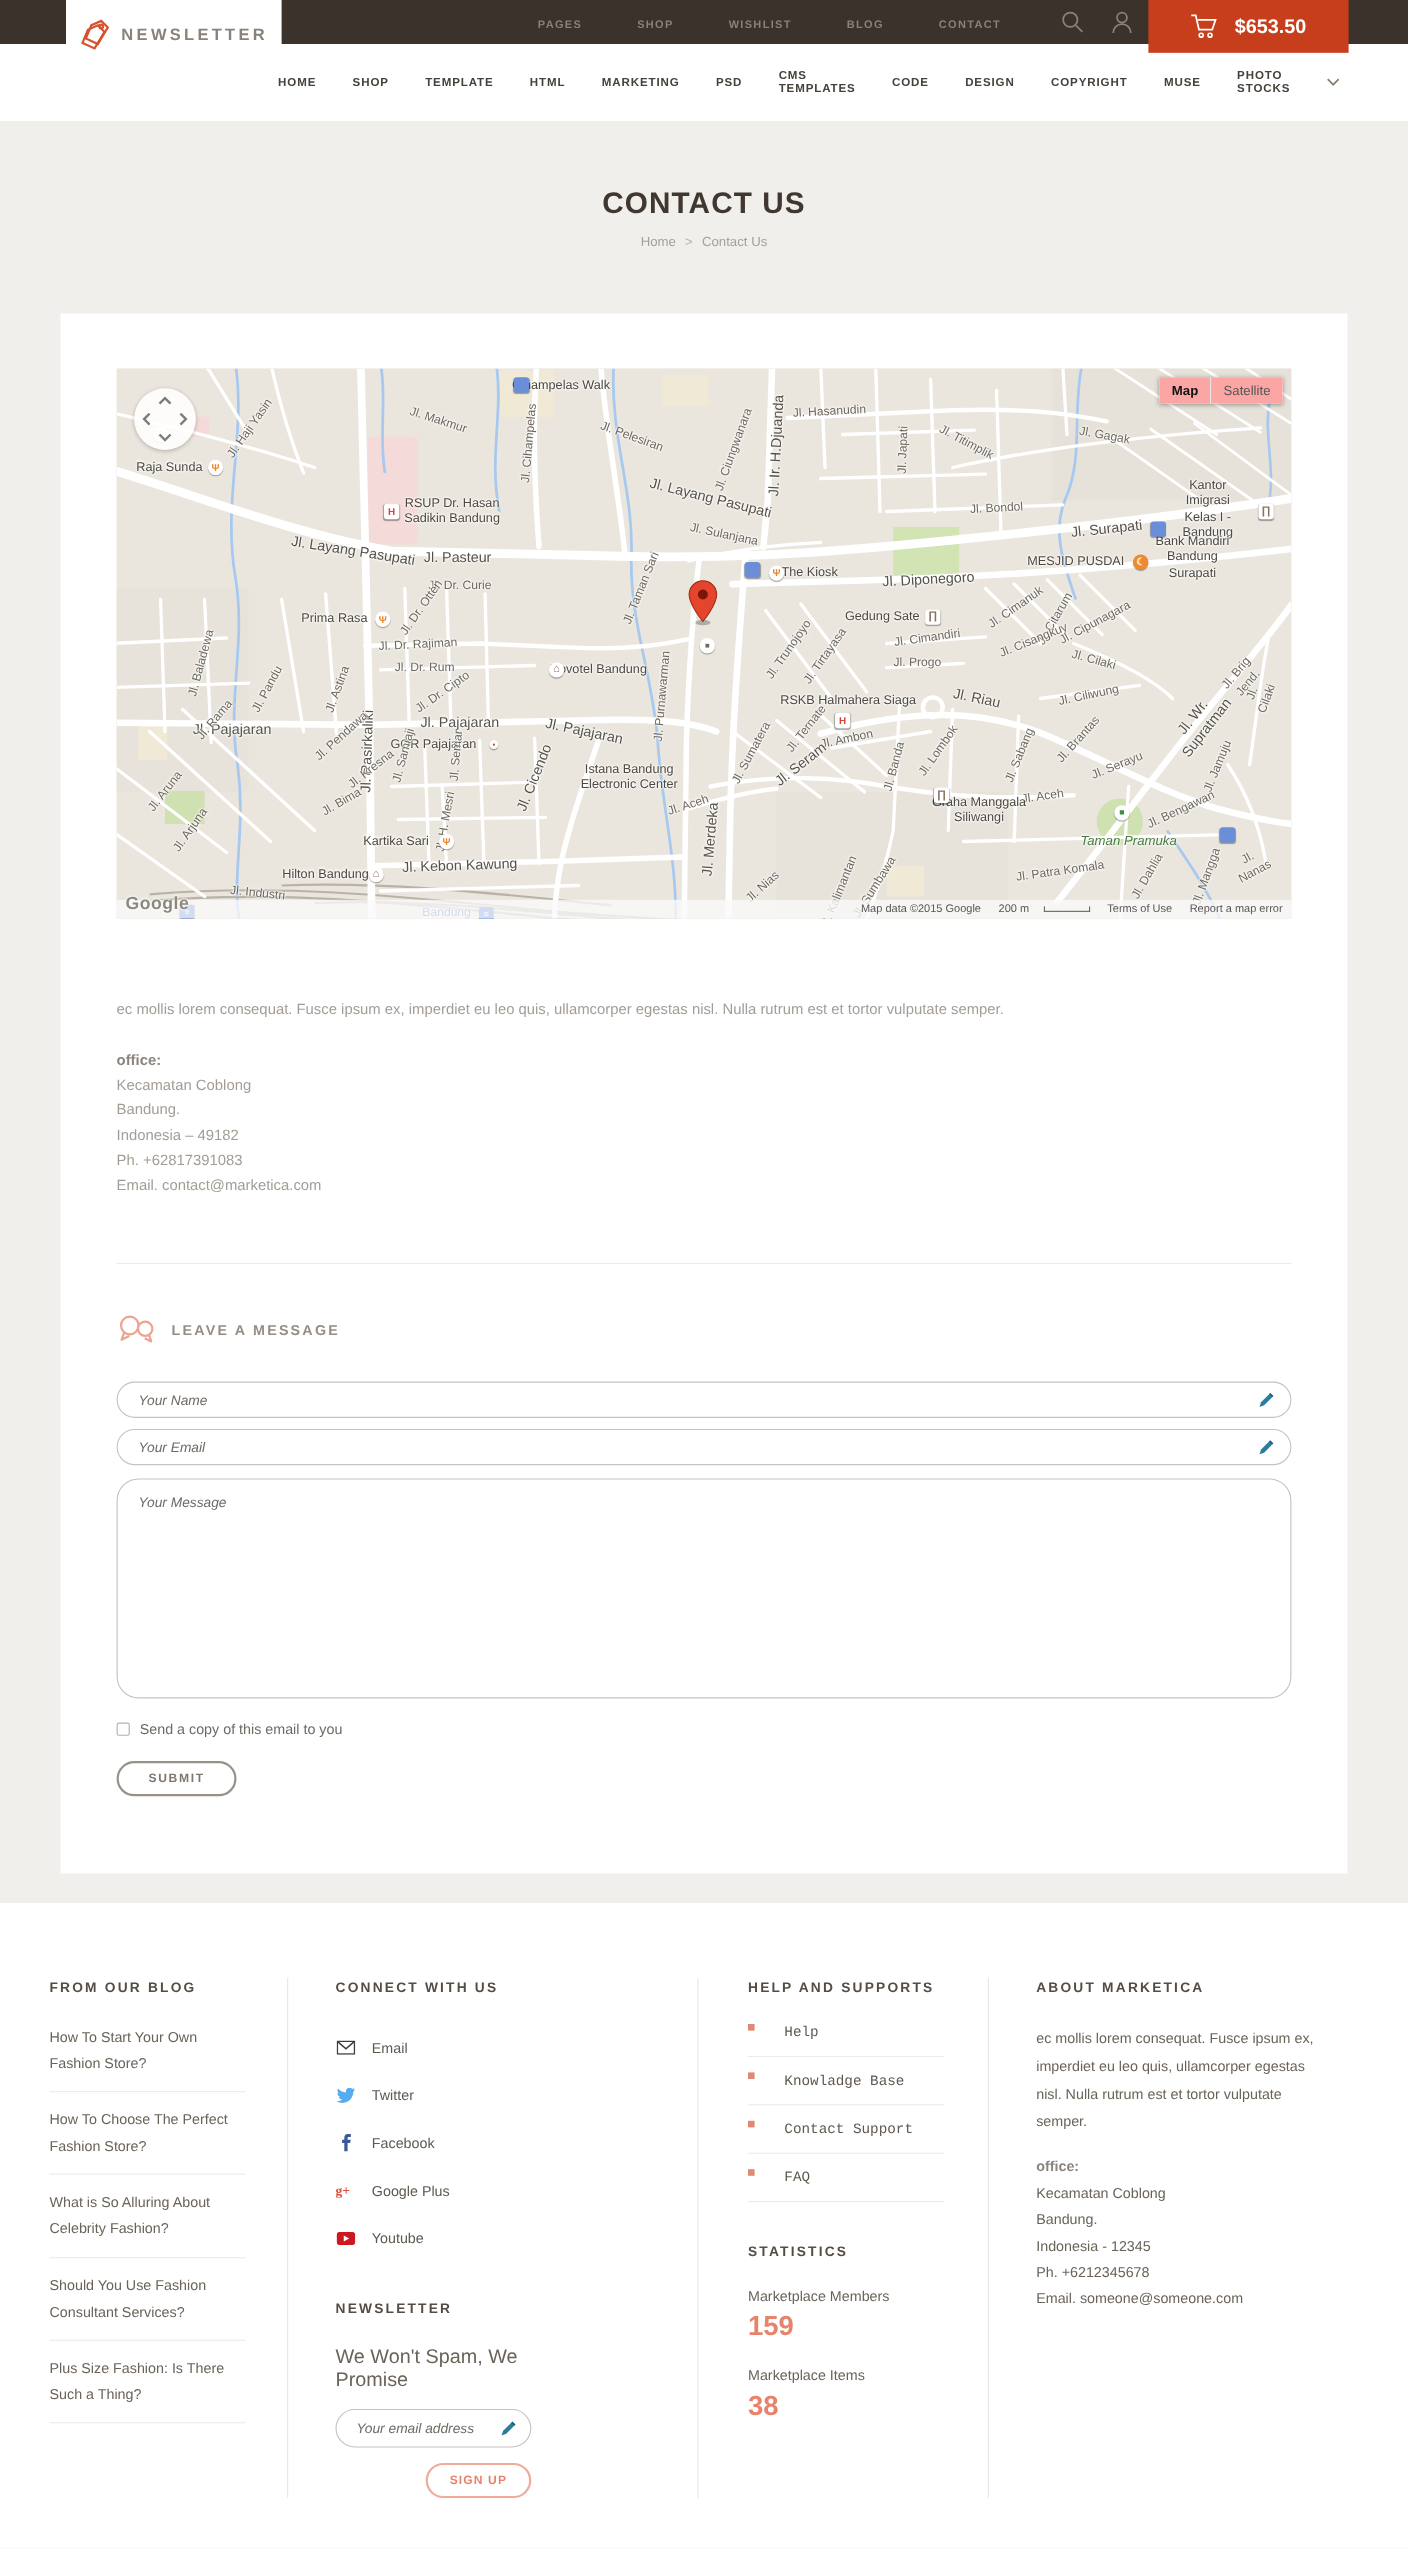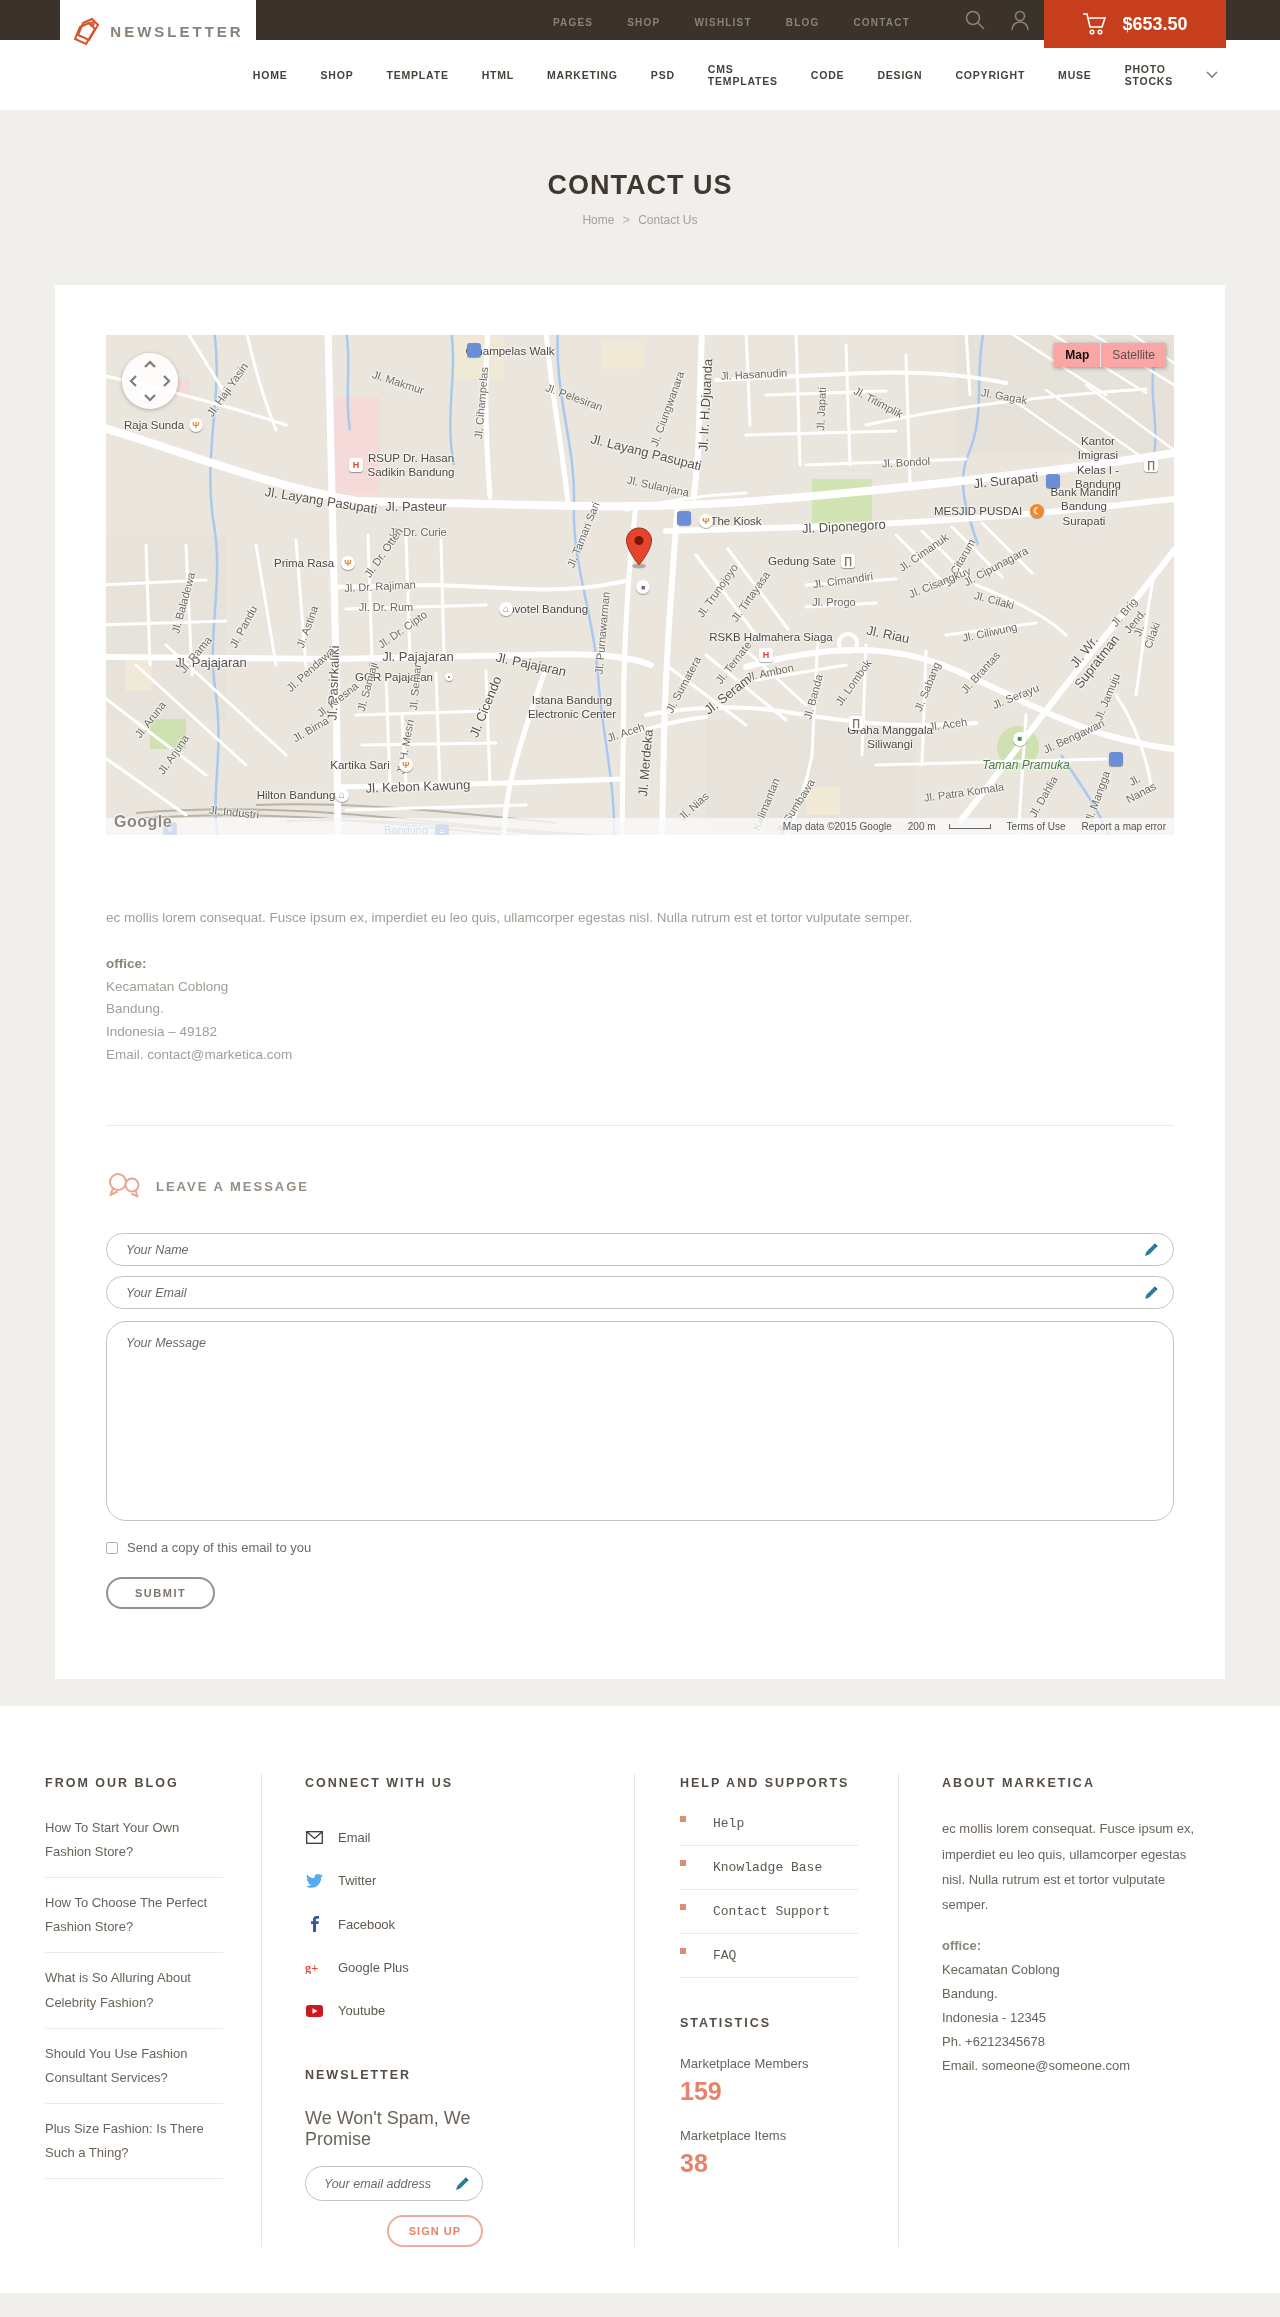--- a/index.html
+++ b/index.html
@@ -3,21 +3,21 @@
 <meta charset="utf-8">
 <style>
   * { margin:0; padding:0; box-sizing:border-box; }
   html,body { width:1280px; background:#f1efec; font-family:"Liberation Sans",sans-serif; }
 
   
   .top-bar { position:relative; height:40px; background:#3a322b; z-index:20; }
   .logo-block { position:absolute; left:60px; top:0; width:196px; height:62px; background:#fff;
     display:flex; align-items:center; justify-content:center; gap:10px; z-index:5; cursor:pointer; }
   .logo-text { font-size:15px; font-weight:bold; letter-spacing:3px; color:#8a8178; }
-  .top-nav { position:absolute; right:370px; top:0; height:44px; display:flex; gap:34px; align-items:center; }
+  .top-nav { position:absolute; right:370px; top:0; height:44px; display:flex; gap:50px; align-items:center; }
   .top-nav a { font-size:10px; font-weight:bold; letter-spacing:1.2px; color:#8a8178; text-decoration:none; cursor:pointer; }
   .top-icons { position:absolute; right:250px; top:0; height:40px; display:flex; gap:24px; align-items:center; }
   .top-icons span { cursor:pointer; display:flex; }
   .cart-block { position:absolute; right:54px; top:0; width:182px; height:48px; background:#c73e1d;
     display:flex; align-items:center; justify-content:center; gap:14px; cursor:pointer; }
   .cart-total { color:#fff; font-size:18px; font-weight:bold; }
 
   
   .cat-nav { background:#fff; height:70px; display:flex; align-items:center; padding:0 62px; gap:33px; }
   .cat-nav a { font-size:10.5px; font-weight:bold; letter-spacing:.8px; color:#46413a; text-decoration:none; cursor:pointer; }
@@ -512,20 +512,21 @@
 
     <div class="contact-info">
       <p class="intro">ec mollis lorem consequat. Fusce ipsum ex, imperdiet eu leo quis, ullamcorper egestas nisl. Nulla rutrum est et tortor vulputate semper.</p>
       <div class="office">
         <div class="office-label">office:</div>
         <div>
 
         <div class="office-line">Kecamatan Coblong</div>
             <div class="office-line">Bandung.</div>
             <div class="office-line">Indonesia – 49182</div>
+            <div class="office-line">Ph. +62817391083</div>
             <div class="office-line">Email. contact@marketica.com</div>
           </div>
       </div>
     </div>
 
     <div class="form-section">
       <div class="form-head">
         <span style="display:flex">
           <svg width="36" height="29" viewBox="0 0 36 29">
             <g fill="none" stroke="#eba592" stroke-width="2" stroke-linejoin="round">

